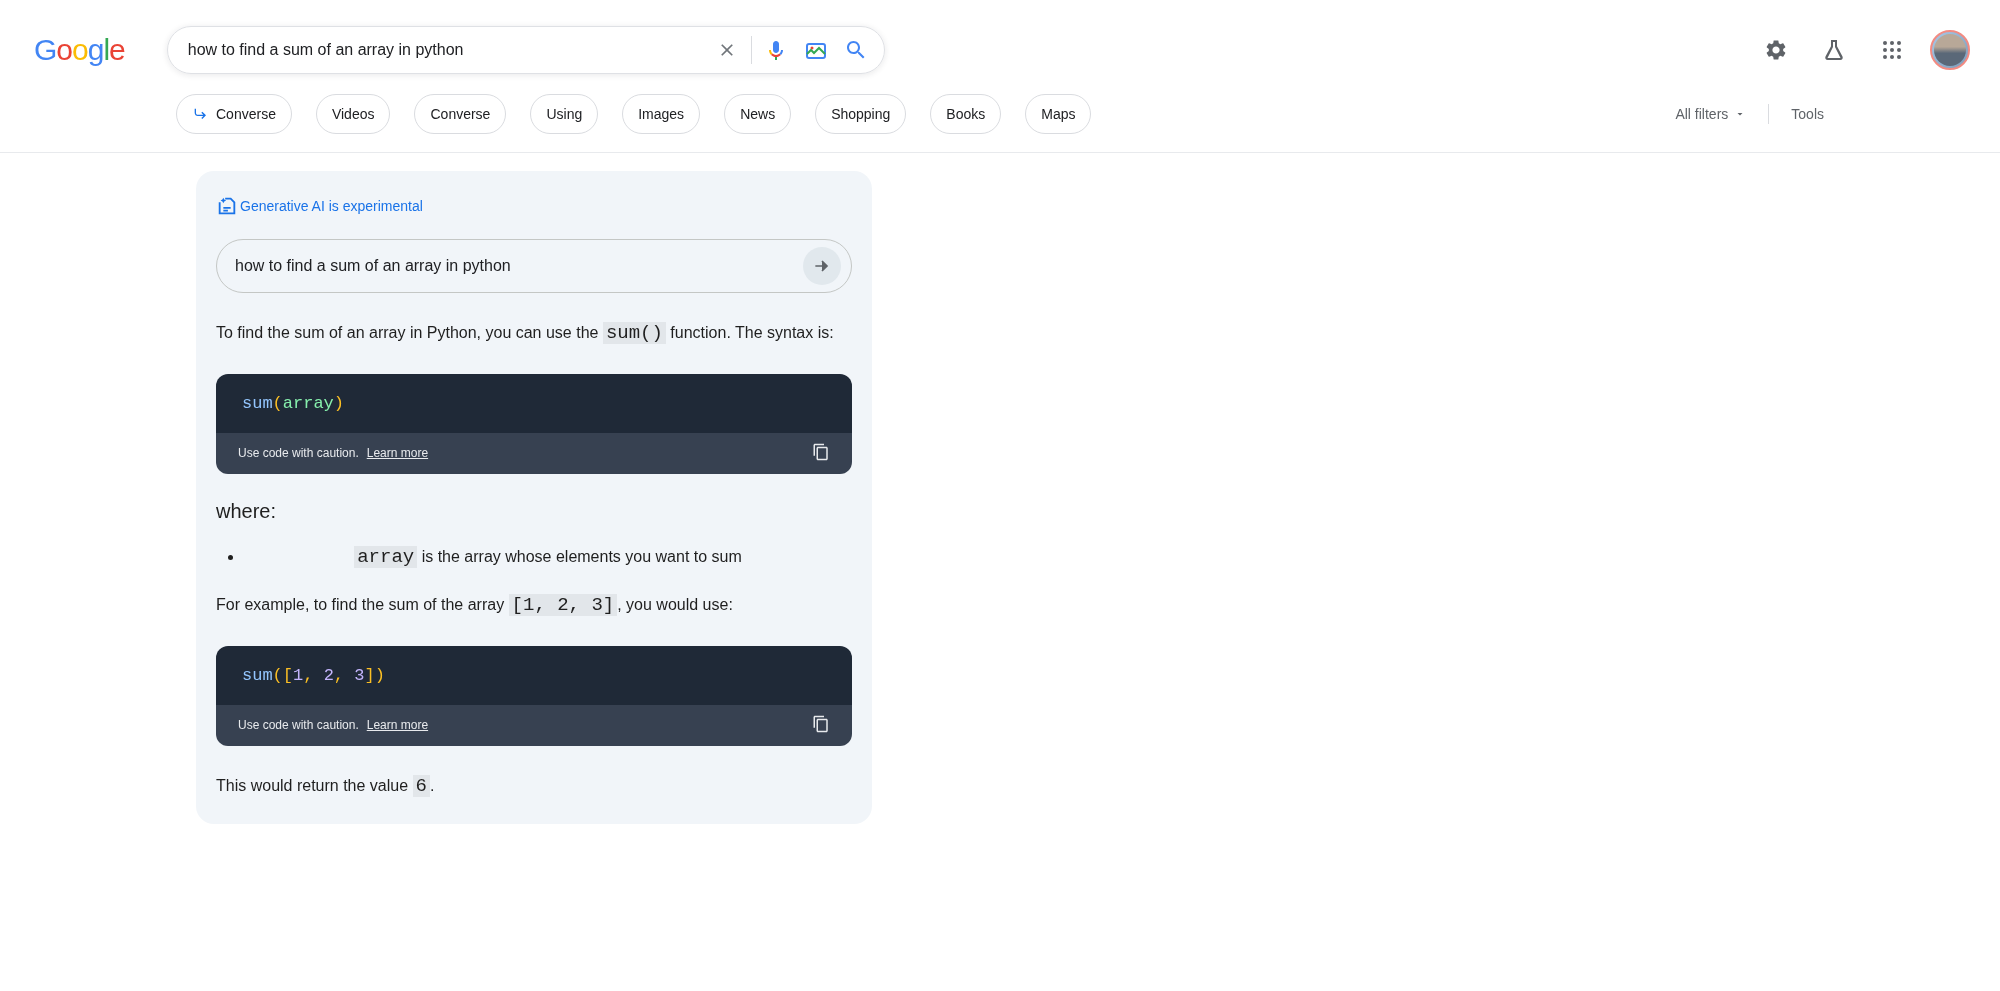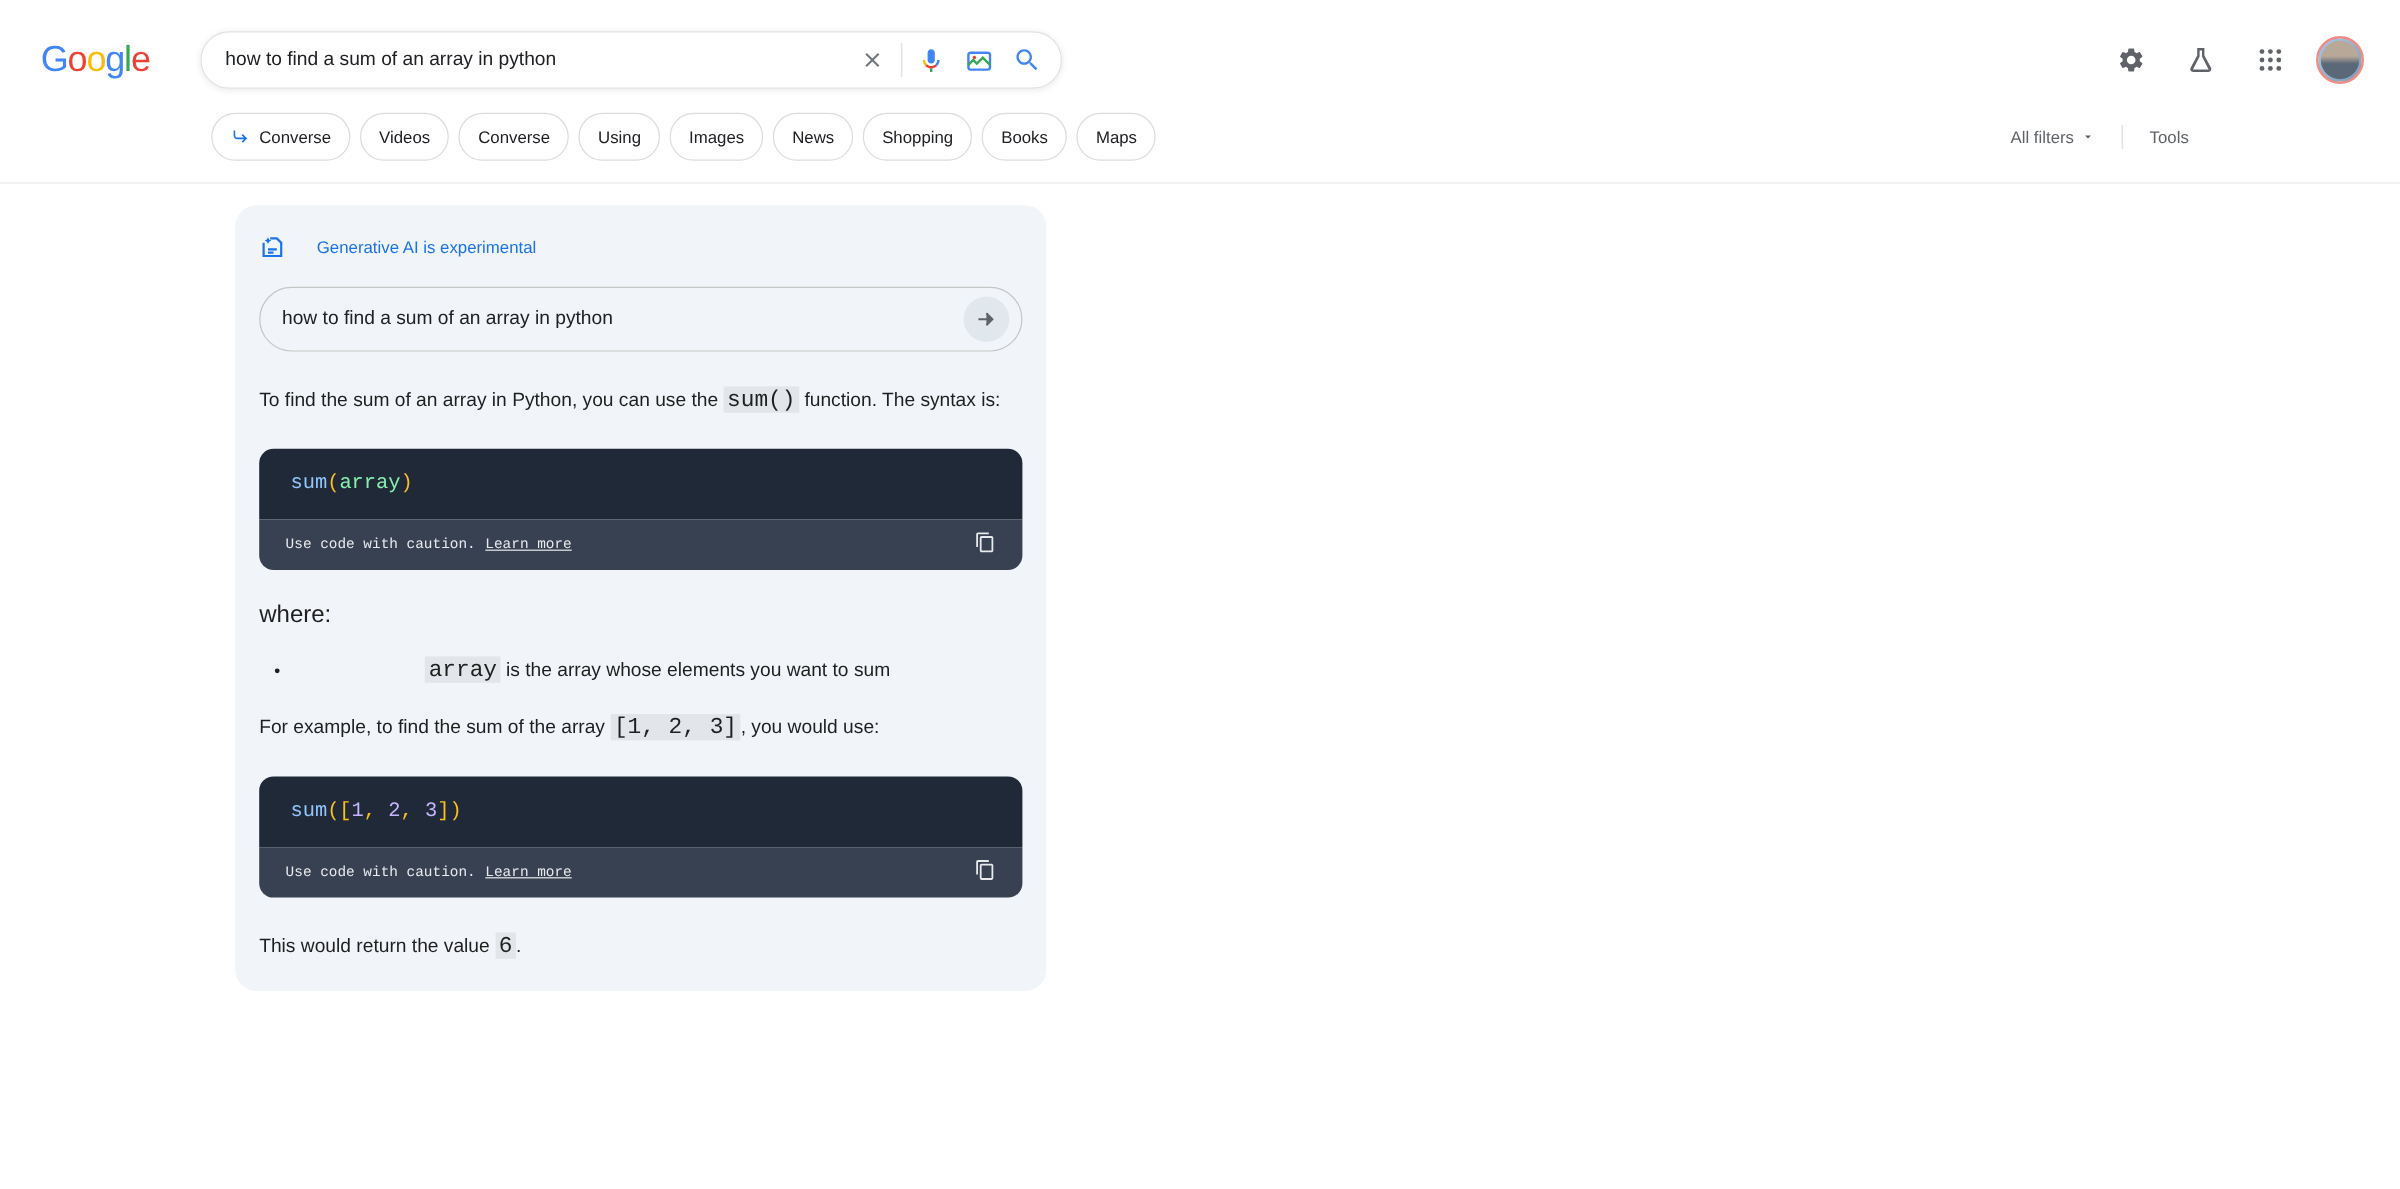--- a/index.html
+++ b/index.html
@@ -86,21 +86,21 @@
     .avatar-inner {
       width: 100%;
       height: 100%;
       border-radius: 50%;
       background: linear-gradient(180deg, #b8a898 40%, #5a6878 60%);
     }
     .tabs-row {
       display: flex;
       align-items: center;
       padding: 0 176px 18px;
-      gap: 8px;
+      gap: 24px;
     }
     .tab-pill {
       display: flex;
       align-items: center;
       padding: 0 15px;
       height: 40px;
       border: 1px solid #dadce0;
       border-radius: 20px;
       font-size: 14px;
       color: #202124;
@@ -140,21 +140,21 @@
     }
     .ai-card {
       width: 676px;
       background: #f1f5f9;
       border-radius: 18px;
       padding: 24px 20px;
     }
     .ai-header {
       display: flex;
       align-items: center;
-      gap: 26px;
+      gap: 2px;
       margin-bottom: 22px;
       text-align: right;
     }
     .ai-header-text {
       color: #1a73e8;
       font-size: 14px;
       font-weight: 500;
     }
     .ai-input-box {
       display: flex;
@@ -210,21 +210,20 @@
     .code-num { color: #c4b5fd; }
     .code-footer {
       background: #374151;
       border-radius: 0 0 12px 12px;
       padding: 10px 22px;
       display: flex;
       align-items: center;
       font-size: 12px;
       color: #e8eaed;
       margin-bottom: 26px;
-      font-family: Liberation Mono, monospace;
     }
     .learn-more {
       text-decoration: underline;
       margin-left: 8px;
       cursor: pointer;
     }
     .copy-btn {
       margin-left: auto;
       cursor: pointer;
     }

